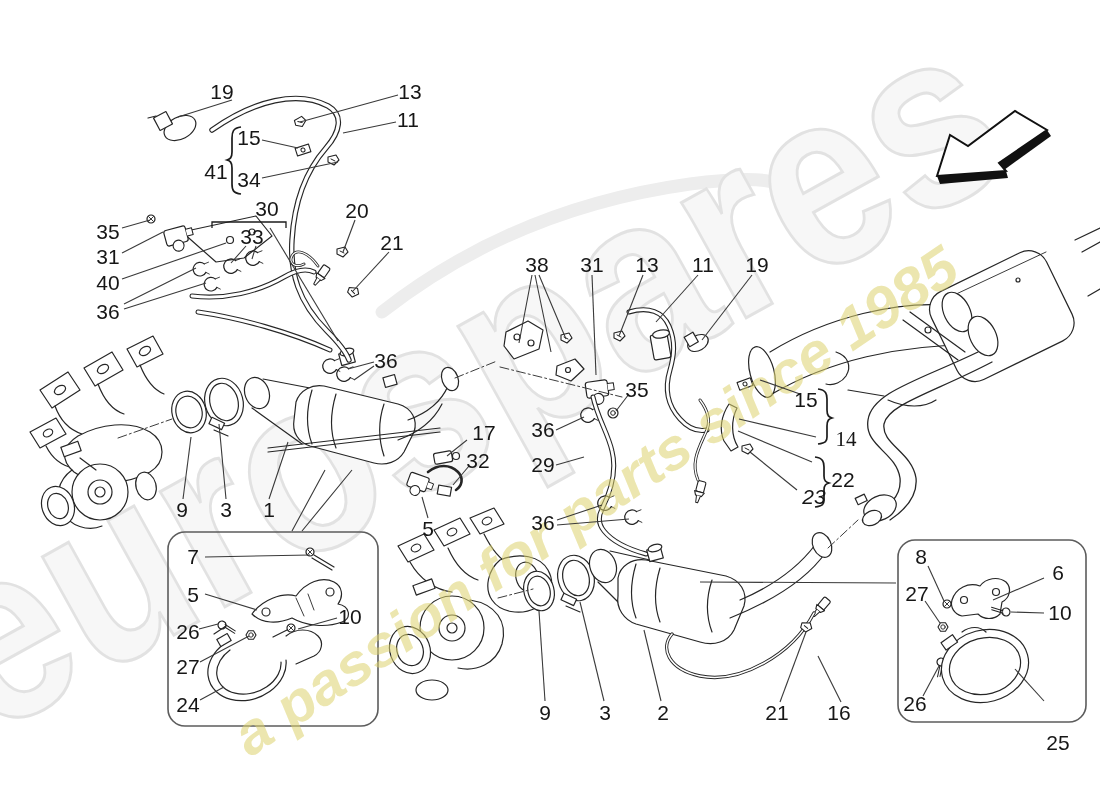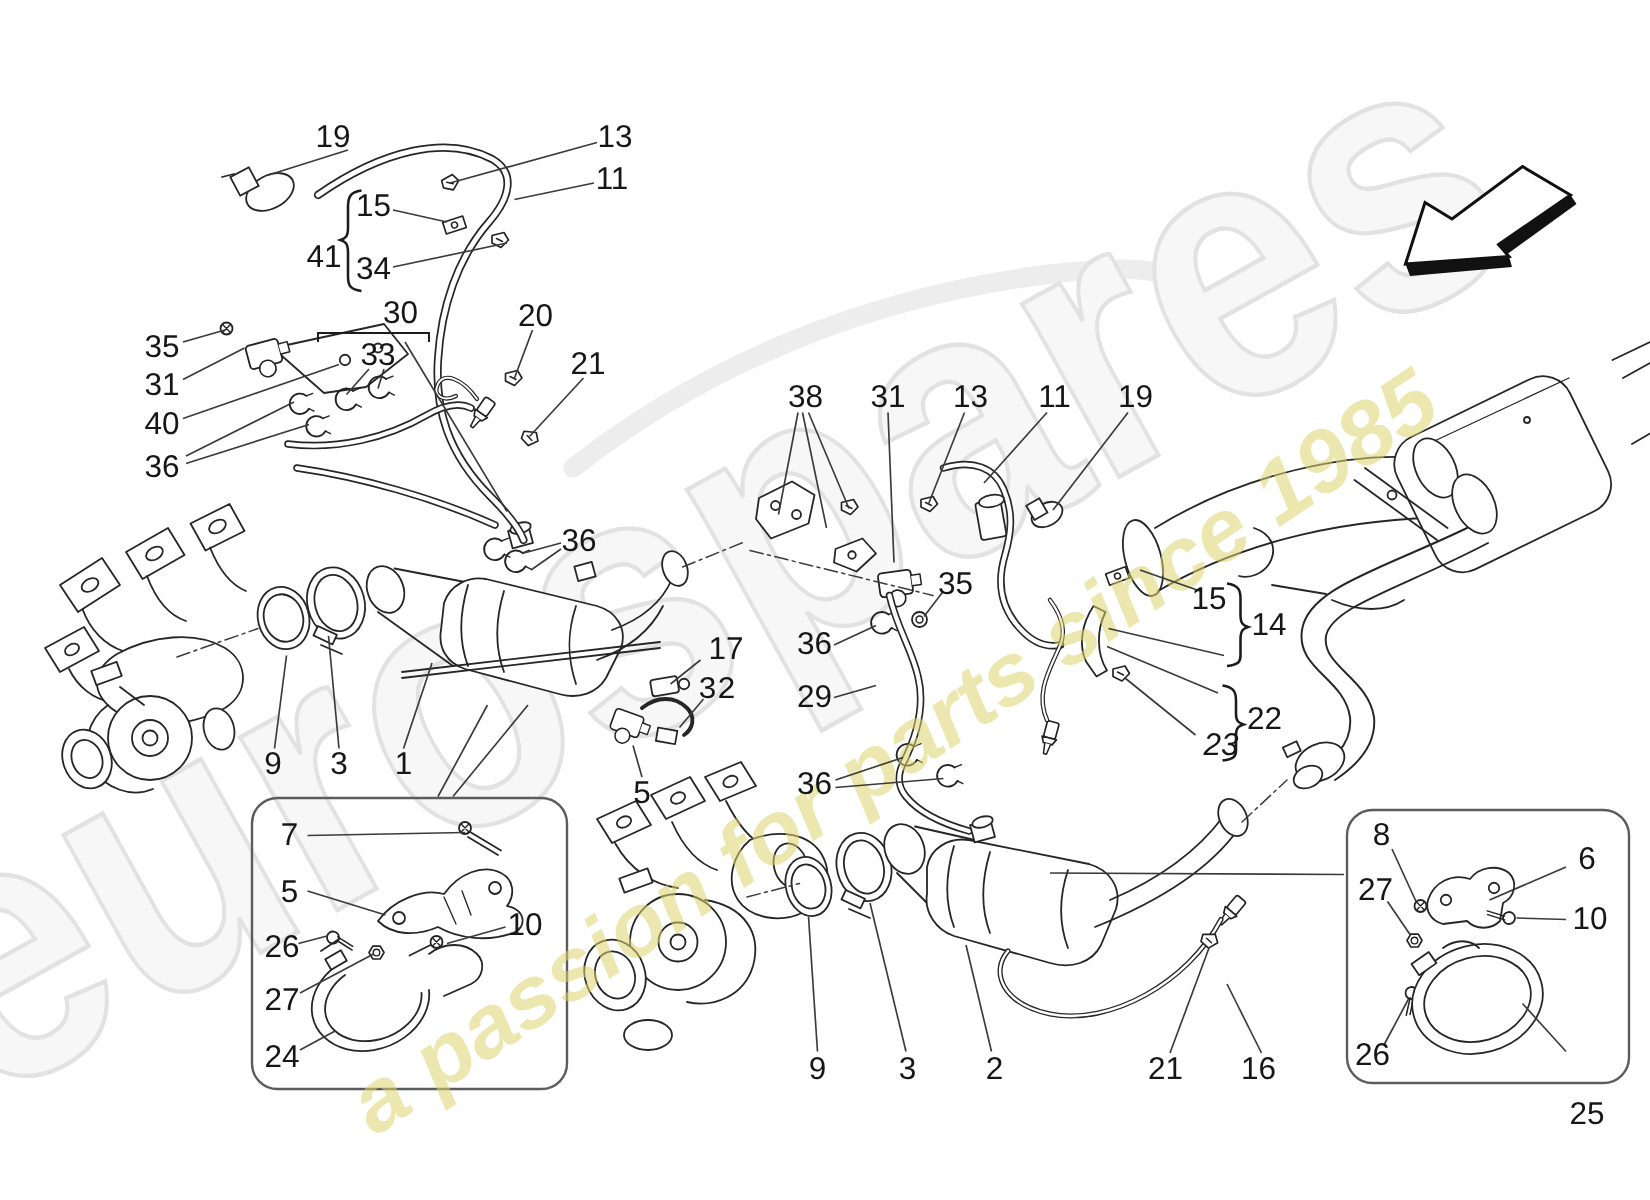--- a/index.html
+++ b/index.html
@@ -397,25 +397,25 @@
       <div class="callout" style="left: 592px; top: 265px;">31</div>
       <div class="callout" style="left: 647px; top: 265px;">13</div>
       <div class="callout" style="left: 703px; top: 265px;">11</div>
       <div class="callout" style="left: 757px; top: 265px;">19</div>
       <div class="callout" style="left: 637px; top: 390px;">35</div>
       <div class="callout" style="left: 543px; top: 430px;">36</div>
       <div class="callout" style="left: 543px; top: 465px;">29</div>
       <div class="callout" style="left: 543px; top: 523px;">36</div>
       <div class="callout" style="left: 386px; top: 361px;">36</div>
       <div class="callout" style="left: 806px; top: 400px;">15</div>
-      <div class="callout" style="left: 846px; top: 417px;">14</div>
+      <div class="callout" style="left: 846px; top: 439px; font-family: Liberation Serif, serif;">14</div>
       <div class="callout" style="left: 843px; top: 480px; text-align: right;">22</div>
       <div class="callout" style="left: 814px; top: 497px; font-style: italic;">23</div>
       <div class="callout" style="left: 484px; top: 433px;">17</div>
-      <div class="callout" style="left: 478px; top: 461px; font-family: Liberation Mono, monospace;">32</div>
+      <div class="callout" style="left: 478px; top: 461px;">32</div>
       <div class="callout" style="left: 428px; top: 529px;">5</div>
       <div class="callout" style="left: 182px; top: 510px;">9</div>
       <div class="callout" style="left: 226px; top: 510px;">3</div>
       <div class="callout" style="left: 269px; top: 510px;">1</div>
       <div class="callout" style="left: 193px; top: 557px;">7</div>
       <div class="callout" style="left: 193px; top: 595px;">5</div>
       <div class="callout" style="left: 188px; top: 632px;">26</div>
       <div class="callout" style="left: 188px; top: 667px;">27</div>
       <div class="callout" style="left: 188px; top: 705px;">24</div>
       <div class="callout" style="left: 350px; top: 617px;">10</div>

